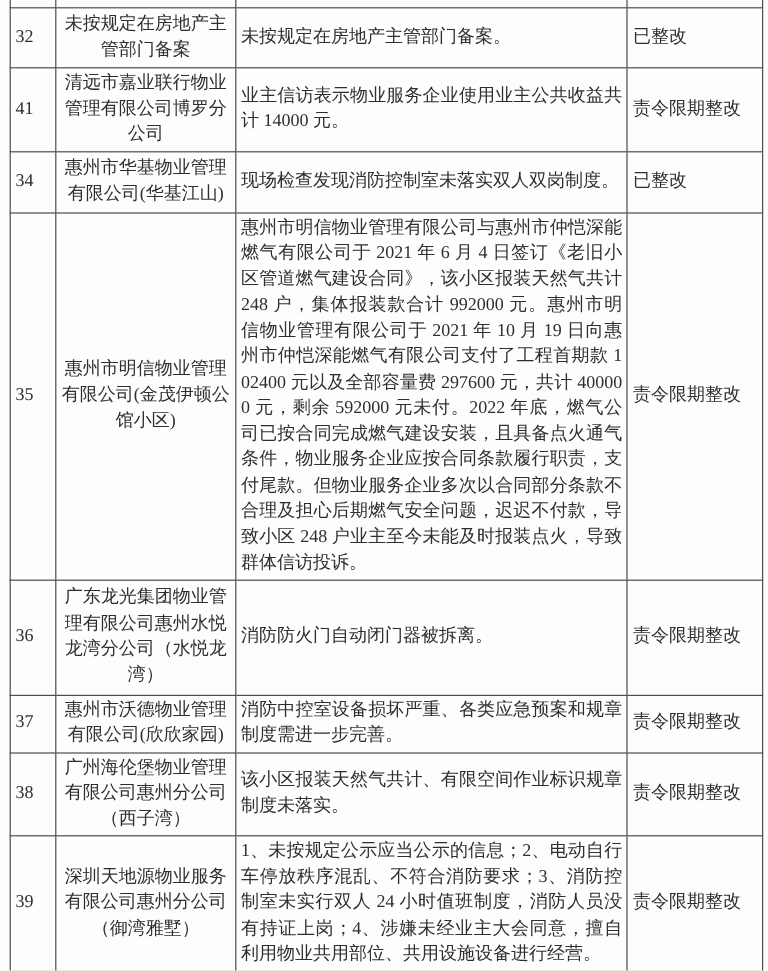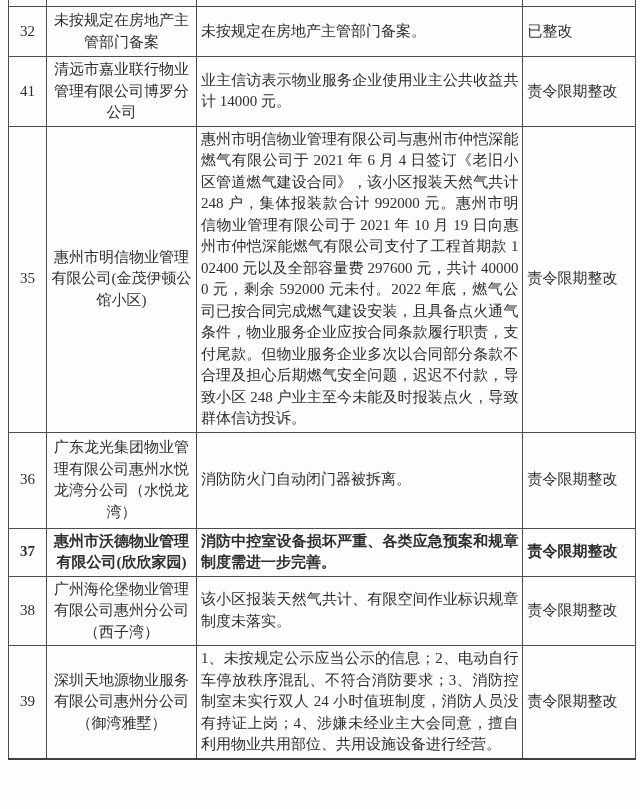--- a/index.html
+++ b/index.html
@@ -34,21 +34,21 @@
     line-height: 21.5px;
     padding: 2px 4px;
     overflow: hidden;
     word-break: break-all;
   }
   tr.partial-row td {
     height: 7px;
     padding: 0;
   }
   td.col-no {
-    text-align: center;
+    text-align: left;
     font-size: 16px;
     font-family: "Liberation Serif", "DejaVu Serif", serif;
     margin-left: 15px;
   }
   td.col-company {
     text-align: center;
     padding: 2px 3px;
   }
   td.col-issue {
     text-align: justify;
@@ -89,33 +89,39 @@
     <td class="col-company">未按规定在房地产主管部门备案</td>
     <td class="col-issue">未按规定在房地产主管部门备案。</td>
     <td class="col-status">已整改</td>
   </tr>
           <tr style="height: 68px;">
     <td class="col-no">41</td>
     <td class="col-company">清远市嘉业联行物业管理有限公司博罗分公司</td>
     <td class="col-issue">业主信访表示物业服务企业使用业主公共收益共计 14000 元。</td>
     <td class="col-status">责令限期整改</td>
   </tr>
+          <tr style="height: 51px;">
+    <td class="col-no">34</td>
+    <td class="col-company">惠州市华基物业管理有限公司(华基江山)</td>
+    <td class="col-issue">现场检查发现消防控制室未落实双人双岗制度。</td>
+    <td class="col-status">已整改</td>
+  </tr>
           <tr style="height: 305px;">
     <td class="col-no">35</td>
     <td class="col-company">惠州市明信物业管理有限公司(金茂伊顿公馆小区)</td>
     <td class="col-issue">惠州市明信物业管理有限公司与惠州市仲恺深能燃气有限公司于 2021 年 6 月 4 日签订《老旧小区管道燃气建设合同》，该小区报装天然气共计 248 户，集体报装款合计 992000 元。惠州市明信物业管理有限公司于 2021 年 10 月 19 日向惠州市仲恺深能燃气有限公司支付了工程首期款 102400 元以及全部容量费 297600 元，共计 400000 元，剩余 592000 元未付。2022 年底，燃气公司已按合同完成燃气建设安装，且具备点火通气条件，物业服务企业应按合同条款履行职责，支付尾款。但物业服务企业多次以合同部分条款不合理及担心后期燃气安全问题，迟迟不付款，导致小区 248 户业主至今未能及时报装点火，导致群体信访投诉。</td>
     <td class="col-status">责令限期整改</td>
   </tr>
           <tr style="height: 96px;">
     <td class="col-no">36</td>
     <td class="col-company">广东龙光集团物业管理有限公司惠州水悦龙湾分公司（水悦龙湾）</td>
     <td class="col-issue">消防防火门自动闭门器被拆离。</td>
     <td class="col-status">责令限期整改</td>
   </tr>
-          <tr style="height: 46px; font-weight: bold;">
+          <tr style="height: 46px;">
     <td class="col-no">37</td>
     <td class="col-company">惠州市沃德物业管理有限公司(欣欣家园)</td>
     <td class="col-issue">消防中控室设备损坏严重、各类应急预案和规章制度需进一步完善。</td>
     <td class="col-status">责令限期整改</td>
   </tr>
           <tr style="height: 66px;">
     <td class="col-no">38</td>
     <td class="col-company">广州海伦堡物业管理有限公司惠州分公司（西子湾）</td>
     <td class="col-issue">该小区报装天然气共计、有限空间作业标识规章制度未落实。</td>
     <td class="col-status">责令限期整改</td>

